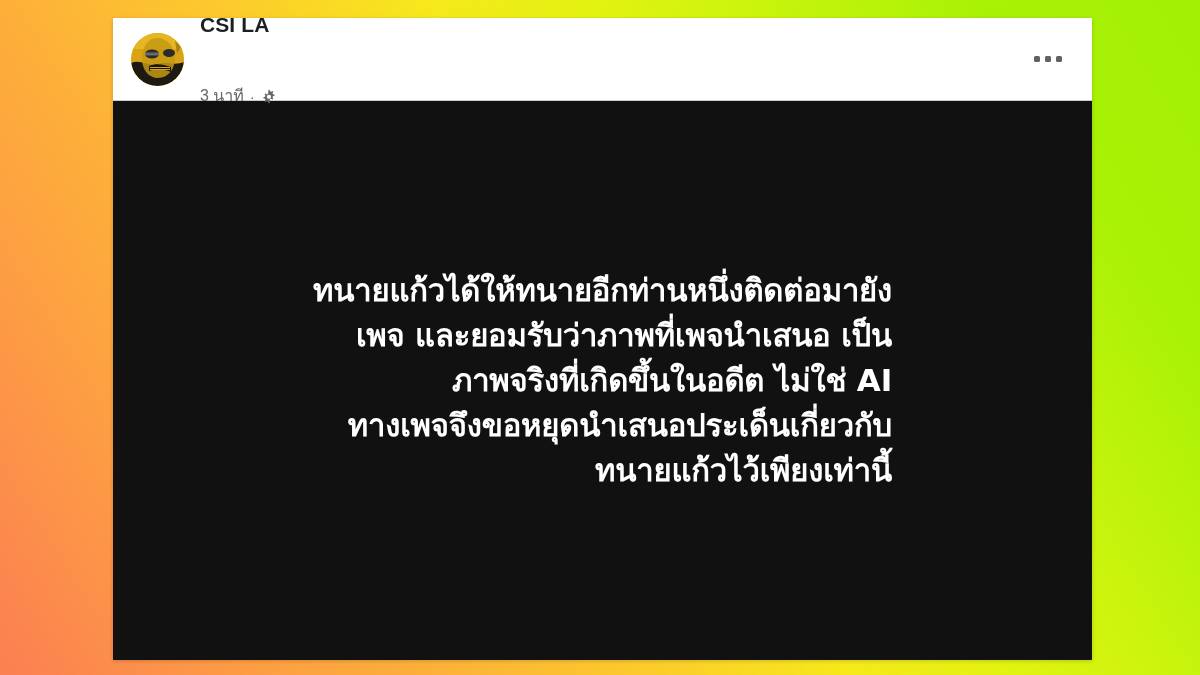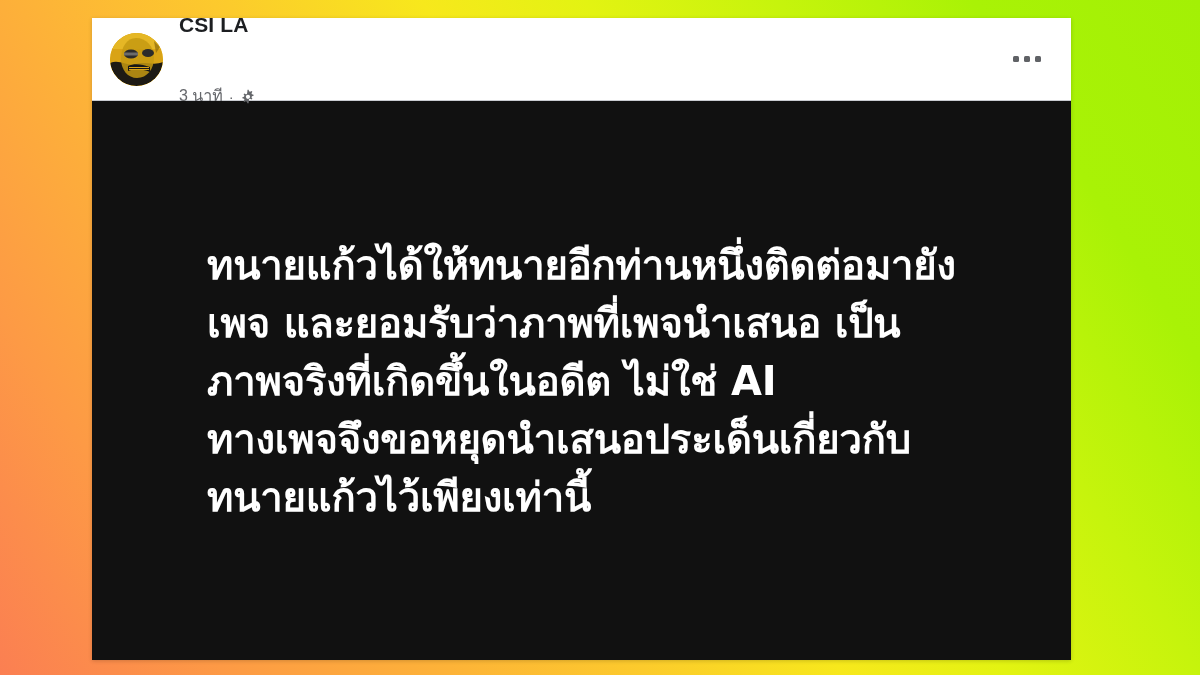--- a/index.html
+++ b/index.html
@@ -29,21 +29,21 @@
         #F7E81C 52%,
         #E3F312 62%,
         #C6F40C 74%,
         #A9F206 86%,
         #A3F005 100%);
   }
 
   
   #post-card {
     position: absolute;
-    left: 92px;
+    left: 113px;
     top: 18px;
     width: 979px;
     height: 642px;
     background: #ffffff;
     box-shadow: 0 1px 4px rgba(0,0,0,0.18);
     display: flex;
     flex-direction: column;
     overflow: hidden;
   }
 
@@ -127,23 +127,23 @@
     display: flex;
     align-items: center;
     justify-content: center;
     padding: 0 40px;
   }
 
   #post-message {
     color: #ffffff;
     font-family: "DejaVu Sans", "Liberation Sans", sans-serif;
     font-weight: 700;
-    font-size: 40px;
+    font-size: 31px;
     line-height: 1.45;
-    text-align: left;
+    text-align: right;
     white-space: pre-line;
     letter-spacing: -0.2px;
     max-width: 900px;
   }
 </style>
 </head>
 <body>
 
 <div id="backdrop"></div>
 

